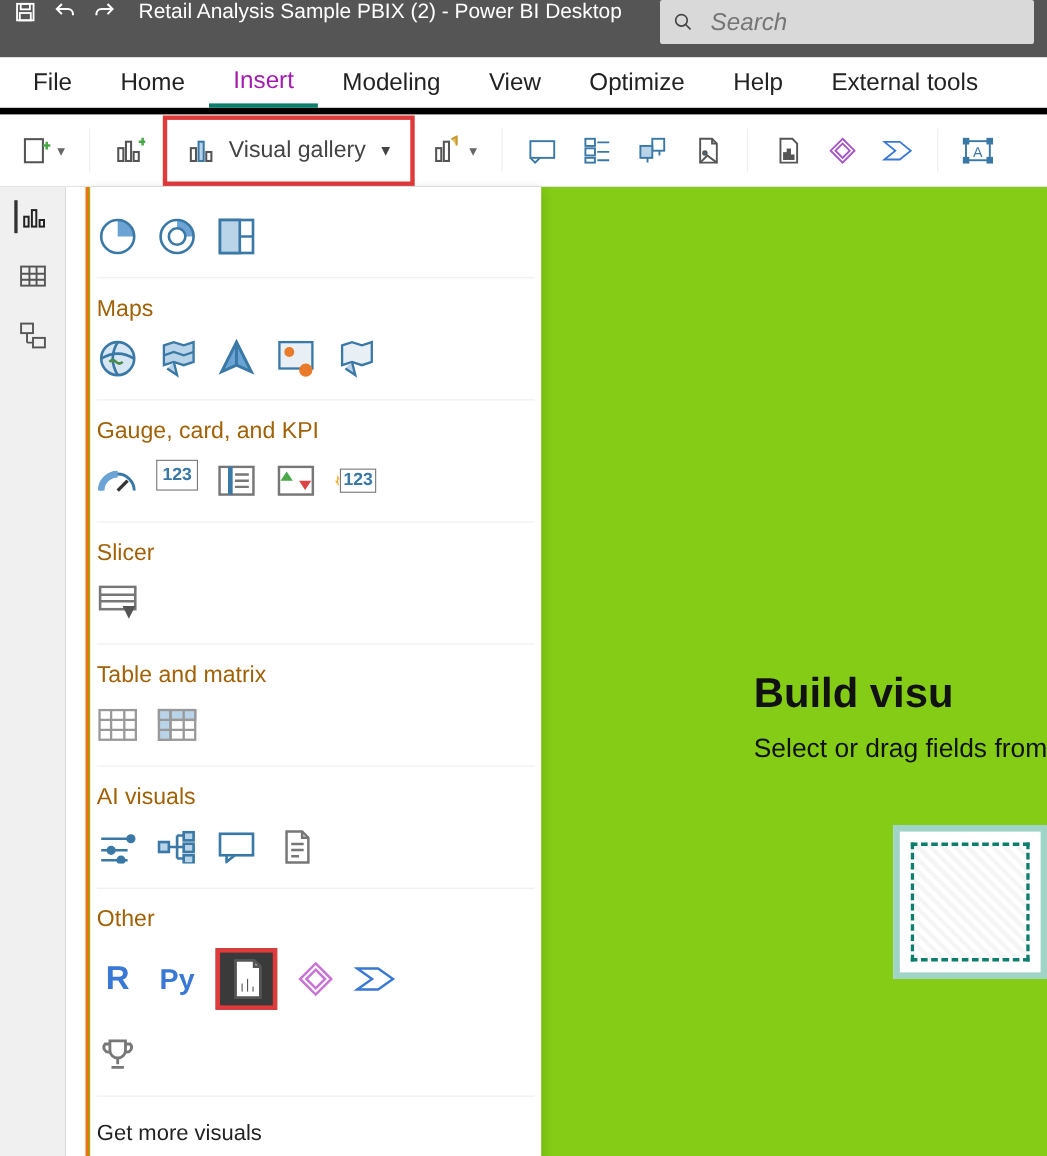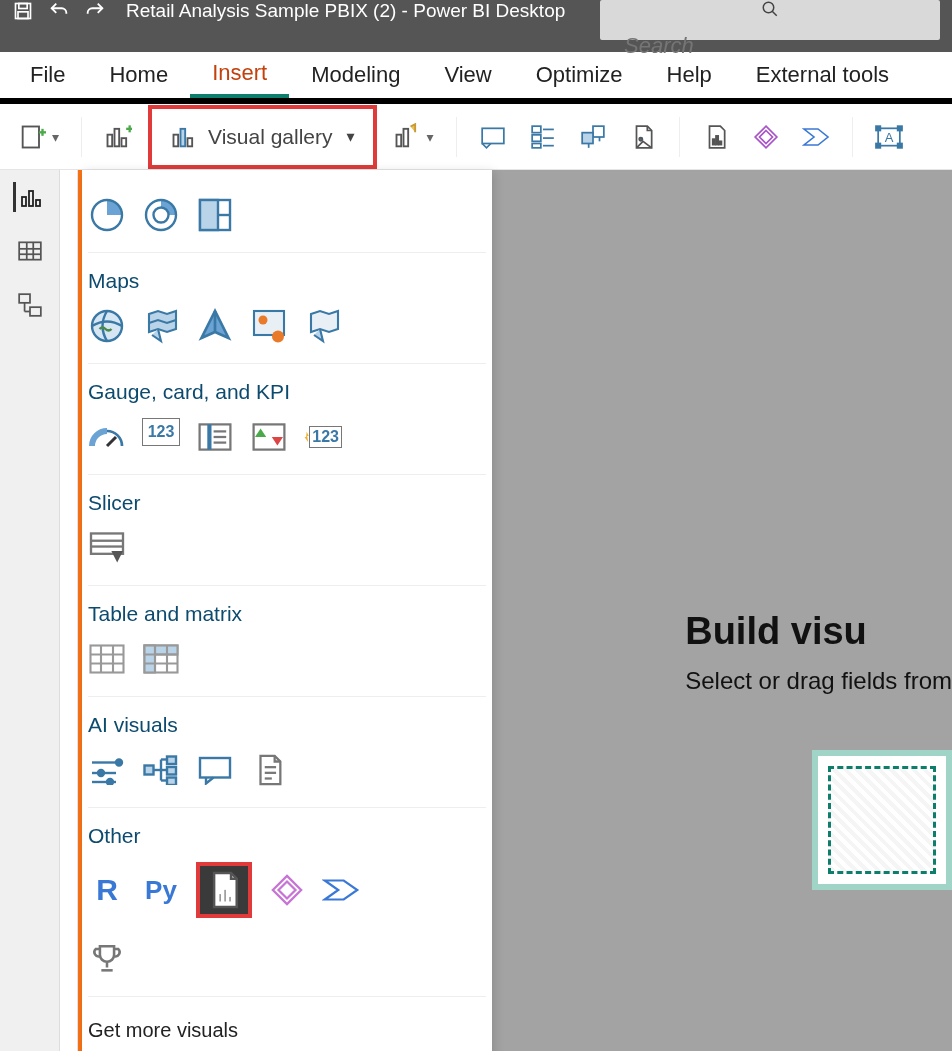--- a/index.html
+++ b/index.html
@@ -28,21 +28,20 @@
   .search-box {
     margin-left: auto;
     background: #d9d9d9;
     height: 40px;
     width: 340px;
     display: flex;
     align-items: center;
     padding: 0 12px;
     gap: 14px;
     border-radius: 2px;
-    flex-direction: column;
   }
   .search-box .sicon { width: 18px; height: 18px; color: #444; }
   .search-box input {
     border: none; background: transparent; outline: none;
     font-size: 22px; color: #666; flex: 1;
     font-style: italic;
   }
   .menubar {
     display: flex;
     align-items: center;
@@ -51,21 +50,21 @@
     padding: 0 8px;
   }
   .menubar .menu-item {
     padding: 0 22px;
     font-size: 22px;
     color: #222;
     height: 100%;
     display: flex; align-items: center;
   }
   .menubar .menu-item.active {
-    color: #c2410c;
+    color: #a21caf;
     border-bottom: 4px solid #0d7d6c;
     font-weight: 400;
   }
   .toolbar {
     display: flex;
     align-items: center;
     height: 66px;
     border-bottom: 1px solid #e5e5e5;
     padding: 0 12px;
     gap: 10px;
@@ -104,22 +103,22 @@
   }
   .left-rail .rail-icon {
     width: 30px; height: 30px; color: #555;
     display:flex; align-items:center; justify-content:center;
   }
   .left-rail .rail-icon.active { color: #111; border-left: 3px solid #333; margin-left:-3px; padding-left:3px;}
   .canvas-strip {
     width: 18px; background: #fff; border-right: 1px solid #e5e5e5;
   }
   .canvas-area {
-    flex: 1; background: #a3a3a3; position: relative;
-    border-left: 7px solid #f97316;
+    flex: 1; background: #84cc16; position: relative;
+    border-left: 3px solid #f97316;
   }
   .canvas-text {
     position: absolute; right: 0; top: 440px;
     text-align: left; color: #111;
   }
   .canvas-text .h1 { font-size: 38px; font-weight: 600; }
   .canvas-text .p { font-size: 24px; margin-top: 14px; }
   .placeholder {
     position: absolute; right: 0; top: 580px;
     border: 6px solid #9fd4c6;
@@ -141,21 +140,21 @@
     box-shadow: 2px 2px 10px rgba(0,0,0,0.15);
     padding: 12px 6px 30px 6px;
     z-index: 10;
   }
   .gallery-dropdown .section {
     padding: 10px 0 0 0;
     border-bottom: 1px solid #eee;
   }
   .gallery-dropdown .section:last-of-type { border-bottom: 1px solid #eee; }
   .gallery-dropdown .section-title {
-    font-size: 21px; color: #0c4a6e; padding: 6px 0 10px 0;
+    font-size: 21px; color: #a16207; padding: 6px 0 10px 0;
   }
   .gallery-dropdown .icon-row {
     display: flex; flex-wrap: wrap; gap: 16px;
     padding: 4px 0 18px 0;
   }
   .gallery-dropdown .vicon {
     width: 38px; height: 38px;
     display: flex; align-items: center; justify-content: center;
   }
   .gallery-dropdown .highlighted {

